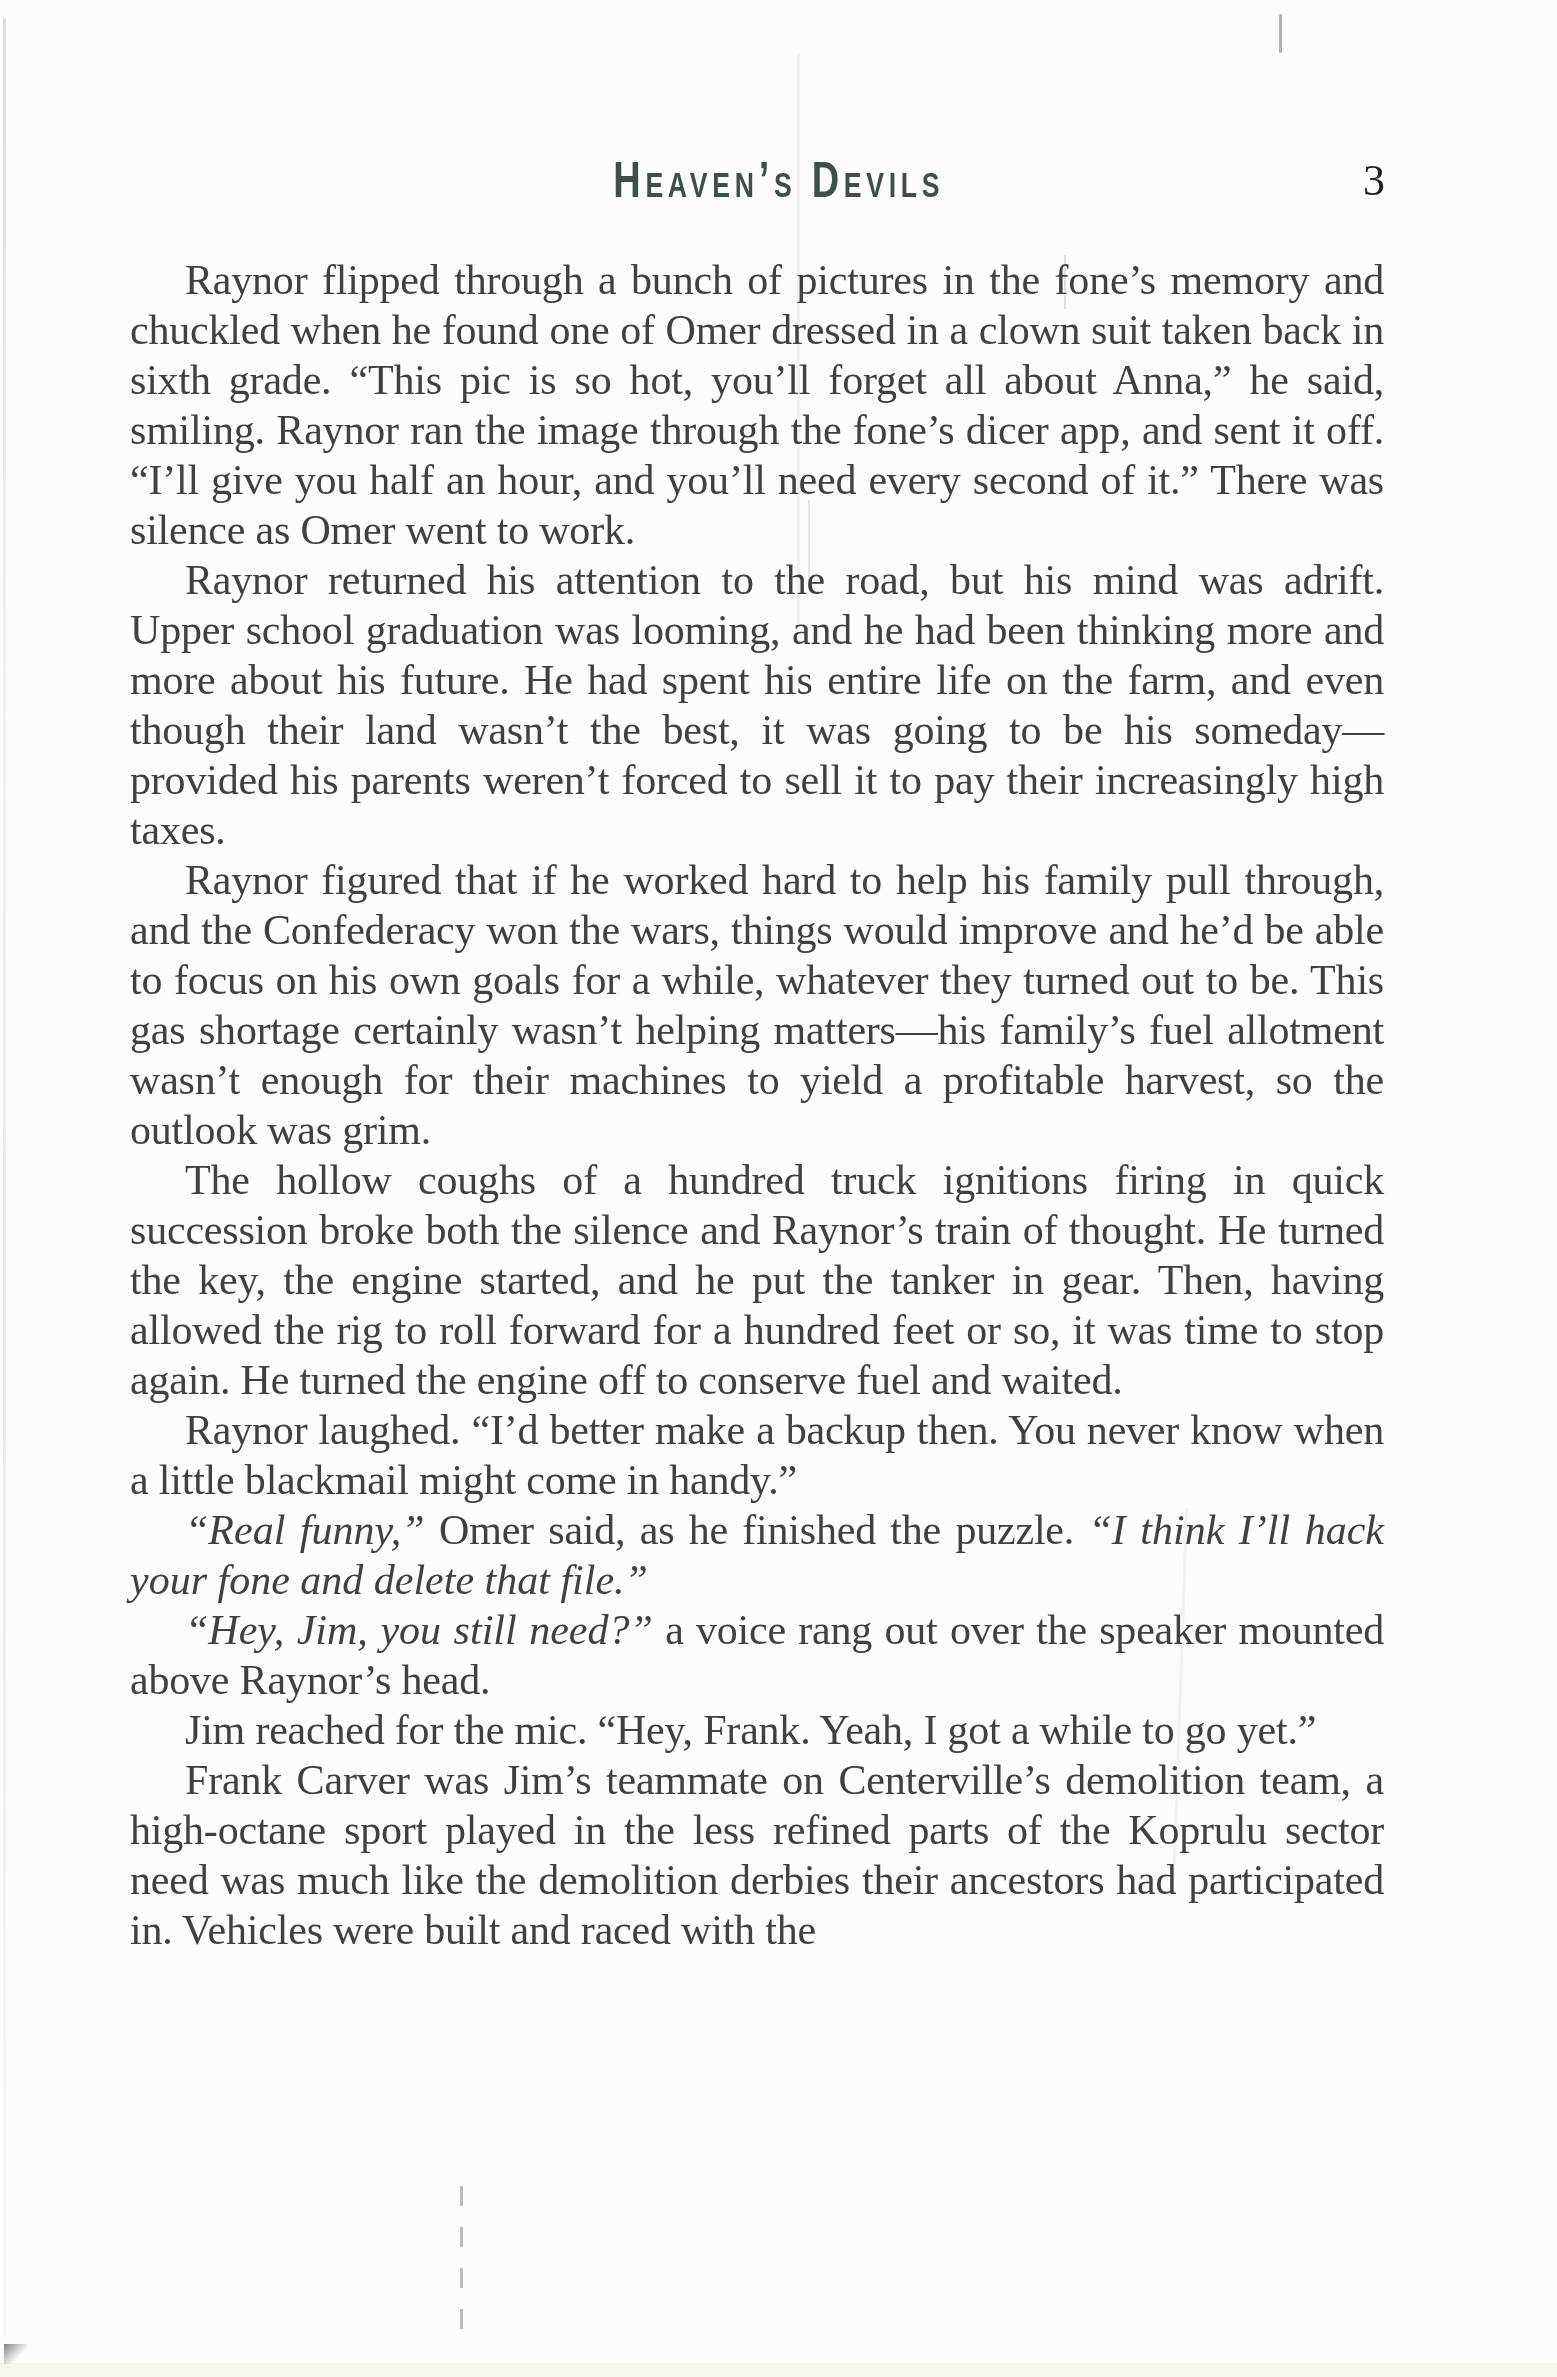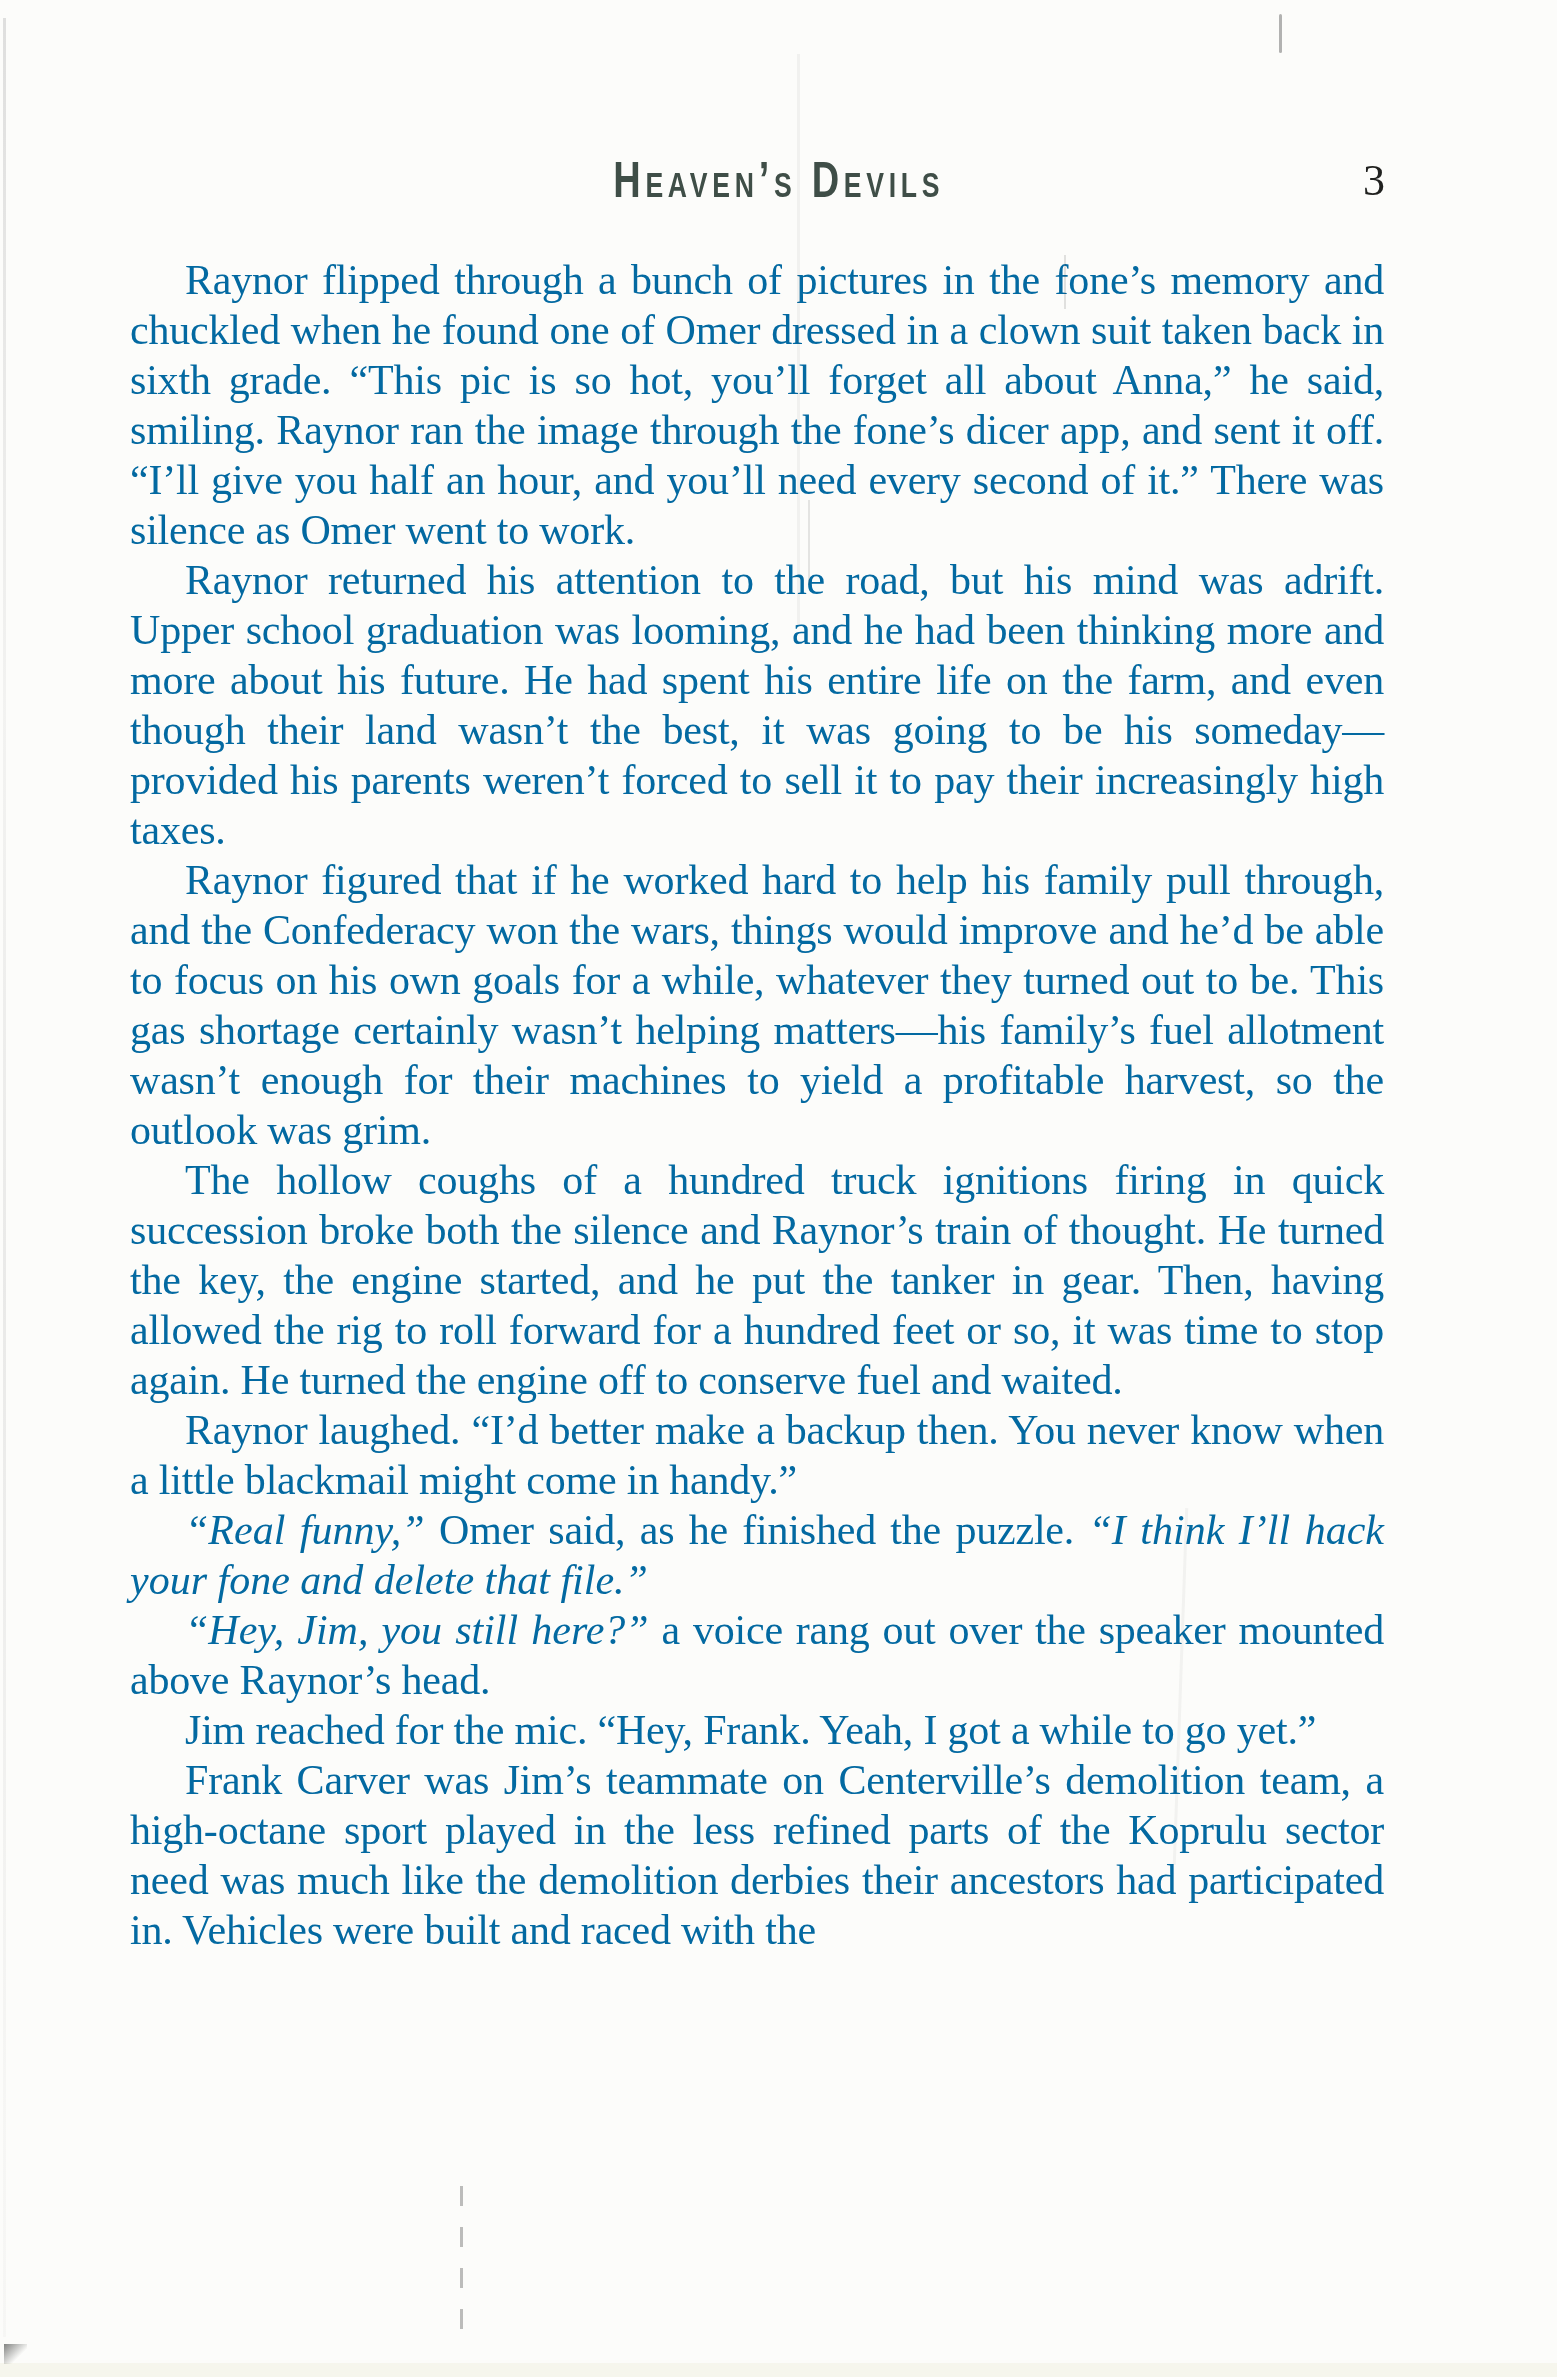--- a/index.html
+++ b/index.html
@@ -54,21 +54,21 @@
   
   .body-text {
     position: absolute;
     left: 130px;
     top: 255px;
     width: 1254px;
     font-family: "Liberation Serif", serif;
     font-size: 42px;
     line-height: 50px;
     letter-spacing: -0.2px;
-    color: #0369a1;
+    color: #404040;
     text-align: justify;
   }
   .body-text p {
     margin: 0;
     padding: 0;
     text-indent: 55px;
     hyphens: none;
   }
   .body-text em {
     font-style: italic;
@@ -145,21 +145,21 @@
     <div class="rh-folio">3</div>
   </div>
 
   <div class="body-text">
       <p><span>Raynor flipped through a bunch of pictures in the fone’s memory and chuckled when he found one of Omer dressed in a clown suit taken back in sixth grade. “This pic is so hot, you’ll forget all about Anna,” he said, smiling. Raynor ran the image through the fone’s dicer app, and sent it off. “I’ll give you half an hour, and you’ll need every second of it.” There was silence as Omer went to work.</span></p>
       <p><span>Raynor returned his attention to the road, but his mind was adrift. Upper school graduation was looming, and he had been thinking more and more about his future. He had spent his entire life on the farm, and even though their land wasn’t the best, it was going to be his someday—provided his parents weren’t forced to sell it to pay their increasingly high taxes.</span></p>
       <p><span>Raynor figured that if he worked hard to help his family pull through, and the Confederacy won the wars, things would improve and he’d be able to focus on his own goals for a while, whatever they turned out to be. This gas shortage certainly wasn’t helping matters—his family’s fuel allotment wasn’t enough for their machines to yield a profitable harvest, so the outlook was grim.</span></p>
       <p><span>The hollow coughs of a hundred truck ignitions firing in quick succession broke both the silence and Raynor’s train of thought. He turned the key, the engine started, and he put the tanker in gear. Then, having allowed the rig to roll forward for a hundred feet or so, it was time to stop again. He turned the engine off to conserve fuel and waited.</span></p>
       <p><span>Raynor laughed. “I’d better make a backup then. You never know when a little blackmail might come in handy.”</span></p>
       <p><em>“Real funny,”</em><span> Omer said, as he finished the puzzle. </span><em>“I think I’ll hack your fone and delete that file.”</em></p>
-      <p><em>“Hey, Jim, you still here?”</em><span> a voice rang out over the speaker mounted above Raynor’s head.</span></p>
+      <p><em>“Hey, Jim, you still need?”</em><span> a voice rang out over the speaker mounted above Raynor’s head.</span></p>
       <p><span>Jim reached for the mic. “Hey, Frank. Yeah, I got a while to go yet.”</span></p>
       <p><span>Frank Carver was Jim’s teammate on Centerville’s demolition team, a high-octane sport played in the less refined parts of the Koprulu sector need was much like the demolition derbies their ancestors had participated in. Vehicles were built and raced with the</span></p>
     </div>
 
   <div class="artifact a-left-edge"></div>
   <div class="artifact a-center-streak"></div>
   <div class="artifact a-header-tick"></div>
   <div class="artifact a-line1-tick"></div>
   <div class="artifact a-topright-tick"></div>
   <div class="artifact a-crease"></div>

